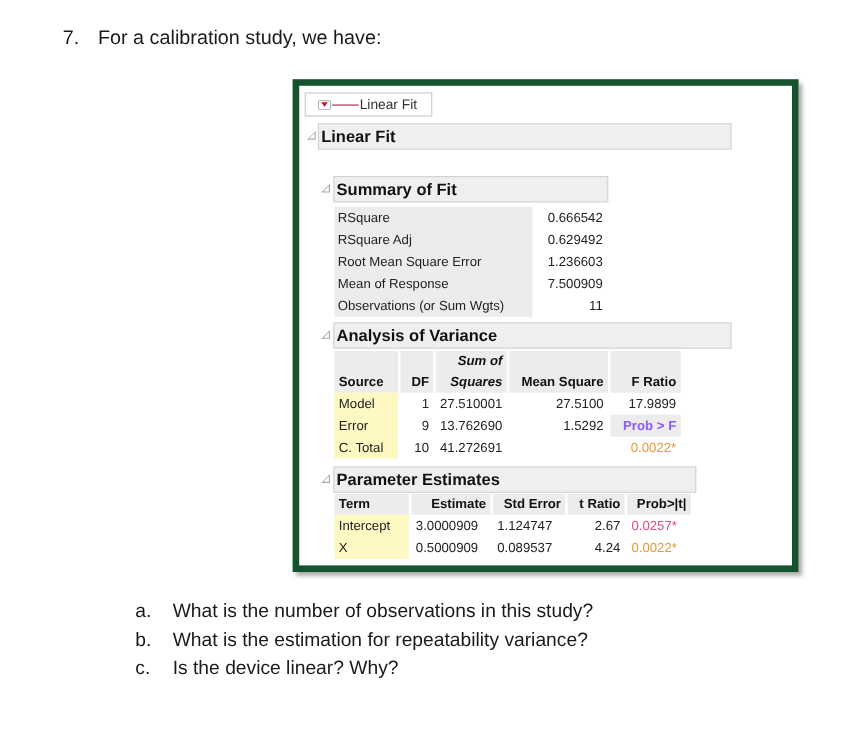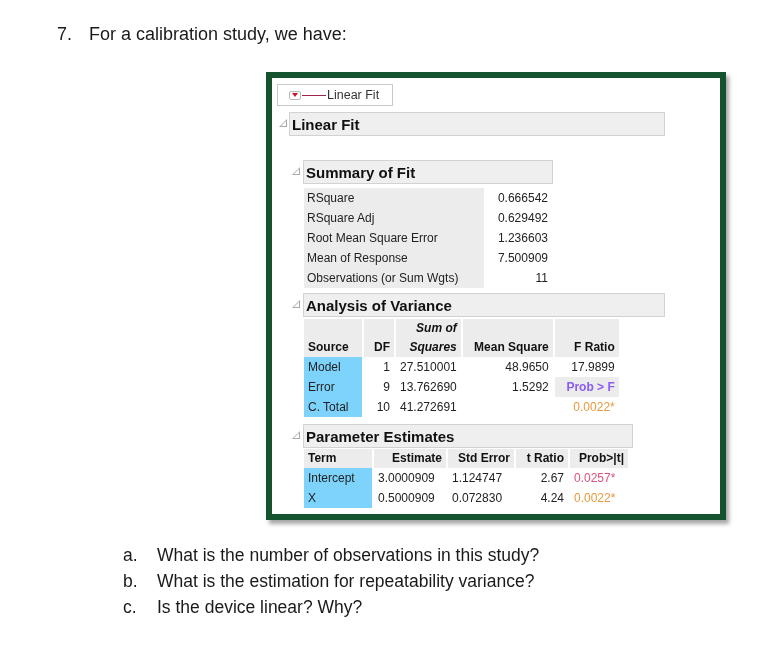--- a/index.html
+++ b/index.html
@@ -47,21 +47,21 @@
   .sf-labels { position: absolute; left: 32px; top: 110px; width: 180px; height: 100px; background: #ececec; }
   .sf-vals { position: absolute; left: 212px; top: 110px; width: 64px; }
   .sf-row { height: 20px; line-height: 20px; font-size: 12px; padding-left: 3px; color: #222; white-space: nowrap; }
   .sf-vals .sf-row { text-align: right; padding-left: 0; padding-right: 0; }
 
   table.jt { position: absolute; border-collapse: collapse; font-size: 12px; color: #222; }
   table.jt td, table.jt th { padding: 0 4px; white-space: nowrap; }
   table.jt th { background: #ececec; font-weight: bold; color: #111; text-align: right; vertical-align: bottom; line-height: 19px; }
   table.jt th.left { text-align: left; }
   table.jt td { line-height: 20px; text-align: right; }
-  table.jt td.srccell { background: #7dd3fc; text-align: left; }
+  table.jt td.srccell { background: #fef9c3; text-align: left; }
   table.jt th.gap, table.jt td.gap { padding: 0; width: 2px; background: #fff; }
   .sig-red { color: #e0507a; }
   .sig-orange { color: #e69a3c; }
   .probf-label { background: #ececec; font-weight: bold; color: #8b5cf6; margin-top: 12px; }
 
   .sub-qs { position: absolute; left: 123px; top: 542px; font-size: 17.5px; color: #1a1a1a; }
   .sub-q { height: 26px; line-height: 26px; }
   .sub-q .letter { display: inline-block; width: 34px; }
 </style>
 </head>
@@ -126,21 +126,21 @@
         <th class="gap"></th>
         <th style="width:56px;">F Ratio</th>
       </tr>
       <tr>
         <td class="srccell">Model</td>
             <td class="gap"></td>
         <td>1</td>
             <td class="gap"></td>
         <td>27.510001</td>
             <td class="gap"></td>
-        <td>48.9650</td>
+        <td>27.5100</td>
             <td class="gap"></td>
         <td>17.9899</td>
       </tr>
       <tr>
         <td class="srccell">Error</td>
             <td class="gap"></td>
         <td>9</td>
             <td class="gap"></td>
         <td>13.762690</td>
             <td class="gap"></td>
@@ -188,21 +188,21 @@
             <td class="gap"></td>
         <td>2.67</td>
             <td class="gap"></td>
         <td class="sig-red" style="text-align:left">0.0257*</td>
       </tr>
       <tr>
         <td class="srccell">X</td>
             <td class="gap"></td>
         <td style="text-align:left">0.5000909</td>
             <td class="gap"></td>
-        <td style="text-align:left">0.072830</td>
+        <td style="text-align:left">0.089537</td>
             <td class="gap"></td>
         <td>4.24</td>
             <td class="gap"></td>
         <td class="sig-orange" style="text-align:left">0.0022*</td>
       </tr>
     </tbody>
       </table>
 
   </div>
 </div>

